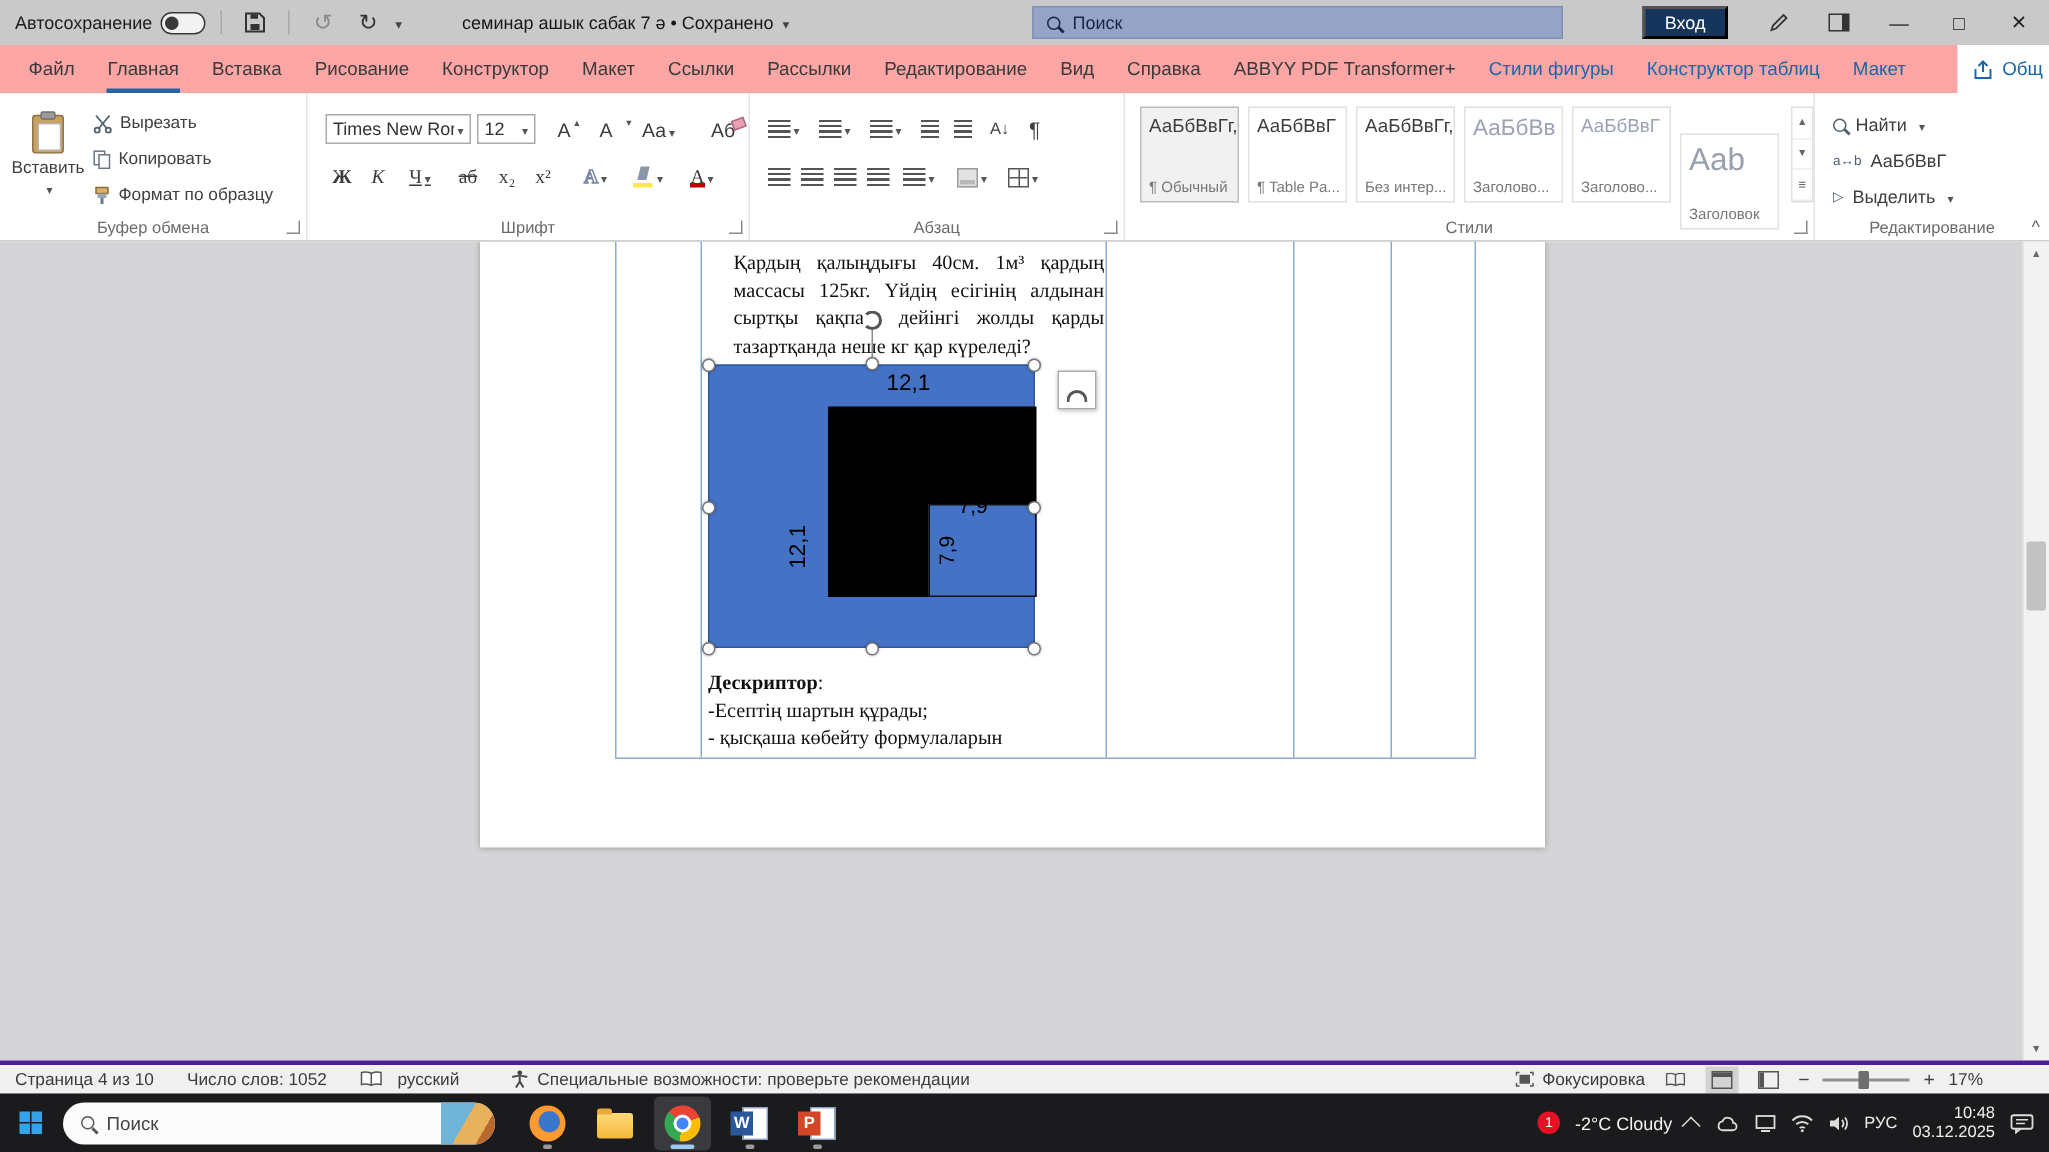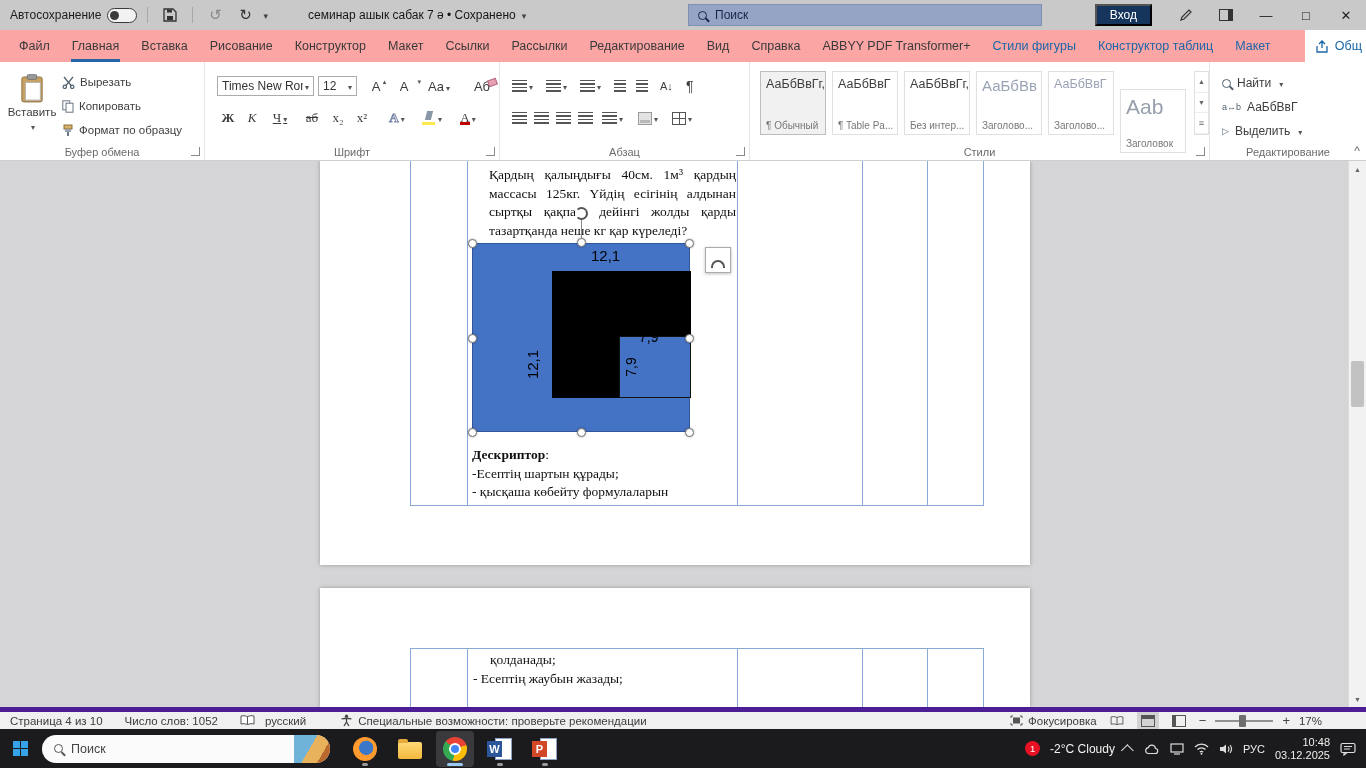--- a/index.html
+++ b/index.html
@@ -88,21 +88,21 @@
   .layout-btn { position:absolute; left:385px; top:86px; width:26px; height:26px; background:#fff; border:1px solid #ababab; box-shadow:0 1px 3px rgba(0,0,0,.25); display:flex; align-items:flex-end; justify-content:center; padding-bottom:4px; }
   .arc { width:14px; height:8px; border:2px solid #555; border-bottom:none; border-radius:14px 14px 0 0; }
   .desc { position:absolute; left:152px; top:285px; font-family:"Liberation Serif","DejaVu Serif",serif; font-size:13.5px; line-height:18.6px; color:#101010; }
   .desc .b { font-weight:bold; }
   .p2line { position:absolute; font-family:"Liberation Serif","DejaVu Serif",serif; font-size:13.5px; color:#101010; }
   .vscroll { position:absolute; top:161px; right:0; width:18px; height:546px; background:#f2f2f2; border-left:1px solid #dcdcdc; }
   .vs-btn { position:absolute; left:0; right:0; height:16px; display:flex; align-items:center; justify-content:center; font-size:7px; color:#666; }
   .vs-thumb { position:absolute; left:2px; right:2px; top:200px; height:46px; background:#c2c2c2; border-radius:2px; }
 
   
-  .statusbar { position:absolute; top:707px; left:0; right:0; height:22px; background:#f0f0f0; border-top:5px solid #4c1d95; display:flex; align-items:center; font-size:11.5px; color:#3c3c3c; }
+  .statusbar { position:absolute; top:707px; left:0; right:0; height:22px; background:#f0f0f0; border-top:3px solid #4c1d95; display:flex; align-items:center; font-size:11.5px; color:#3c3c3c; }
   .sb-item { display:flex; align-items:center; gap:5px; margin-left:22px; white-space:nowrap; }
   .sb-item:first-child { margin-left:10px; }
   .sb-right { position:absolute; right:0; top:0; height:100%; display:flex; align-items:center; gap:9px; padding-right:44px; }
   .vw { width:14px; height:12px; border:1px solid #555; position:relative; display:inline-block; }
   .vw-print::before { content:""; position:absolute; top:0; left:0; right:0; height:3px; background:#555; }
   .vw-web::before { content:""; position:absolute; top:0; bottom:0; left:0; width:3px; background:#555; }
   .vbtn { width:22px; height:18px; display:flex; align-items:center; justify-content:center; }
   .vbtn.active { background:#d2d2d2; }
   .zo::before { content:"−"; font-size:13px; color:#444; }
   .zi::before { content:"+"; font-size:13px; color:#444; }
@@ -453,31 +453,20 @@
           <span class="arc"></span>
         </div>
 
       <div class="desc">
         <span class="b">Дескриптор</span><span>:</span>
         <div>-Есептің шартын құрады;</div>
         <div>- қысқаша көбейту формулаларын</div>
       </div>
     </div>
 
-    <div class="page" style="top:427px; height:119px;">
-      <div class="tline h" style="left:90px; top:60px; width:574px;"></div>
-      <div class="tline v" style="left:90px; top:60px; height:59px;"></div>
-      <div class="tline v" style="left:147px; top:60px; height:59px;"></div>
-      <div class="tline v" style="left:417px; top:60px; height:59px;"></div>
-      <div class="tline v" style="left:542px; top:60px; height:59px;"></div>
-      <div class="tline v" style="left:607px; top:60px; height:59px;"></div>
-      <div class="tline v" style="left:663px; top:60px; height:59px;"></div>
-      <div class="p2line" style="left:170px; top:64px;">қолданады;</div>
-      <div class="p2line" style="left:153px; top:83px;">- Есептің жаубын жазады;</div>
-    </div>
   </main>
 
   <div class="vscroll">
     <span class="vs-btn" style="top:0;">▲</span>
     <span class="vs-thumb"></span>
     <span class="vs-btn" style="bottom:0;">▼</span>
   </div>
 
   <footer class="statusbar">
     <span class="sb-item">Страница 4 из 10</span>

